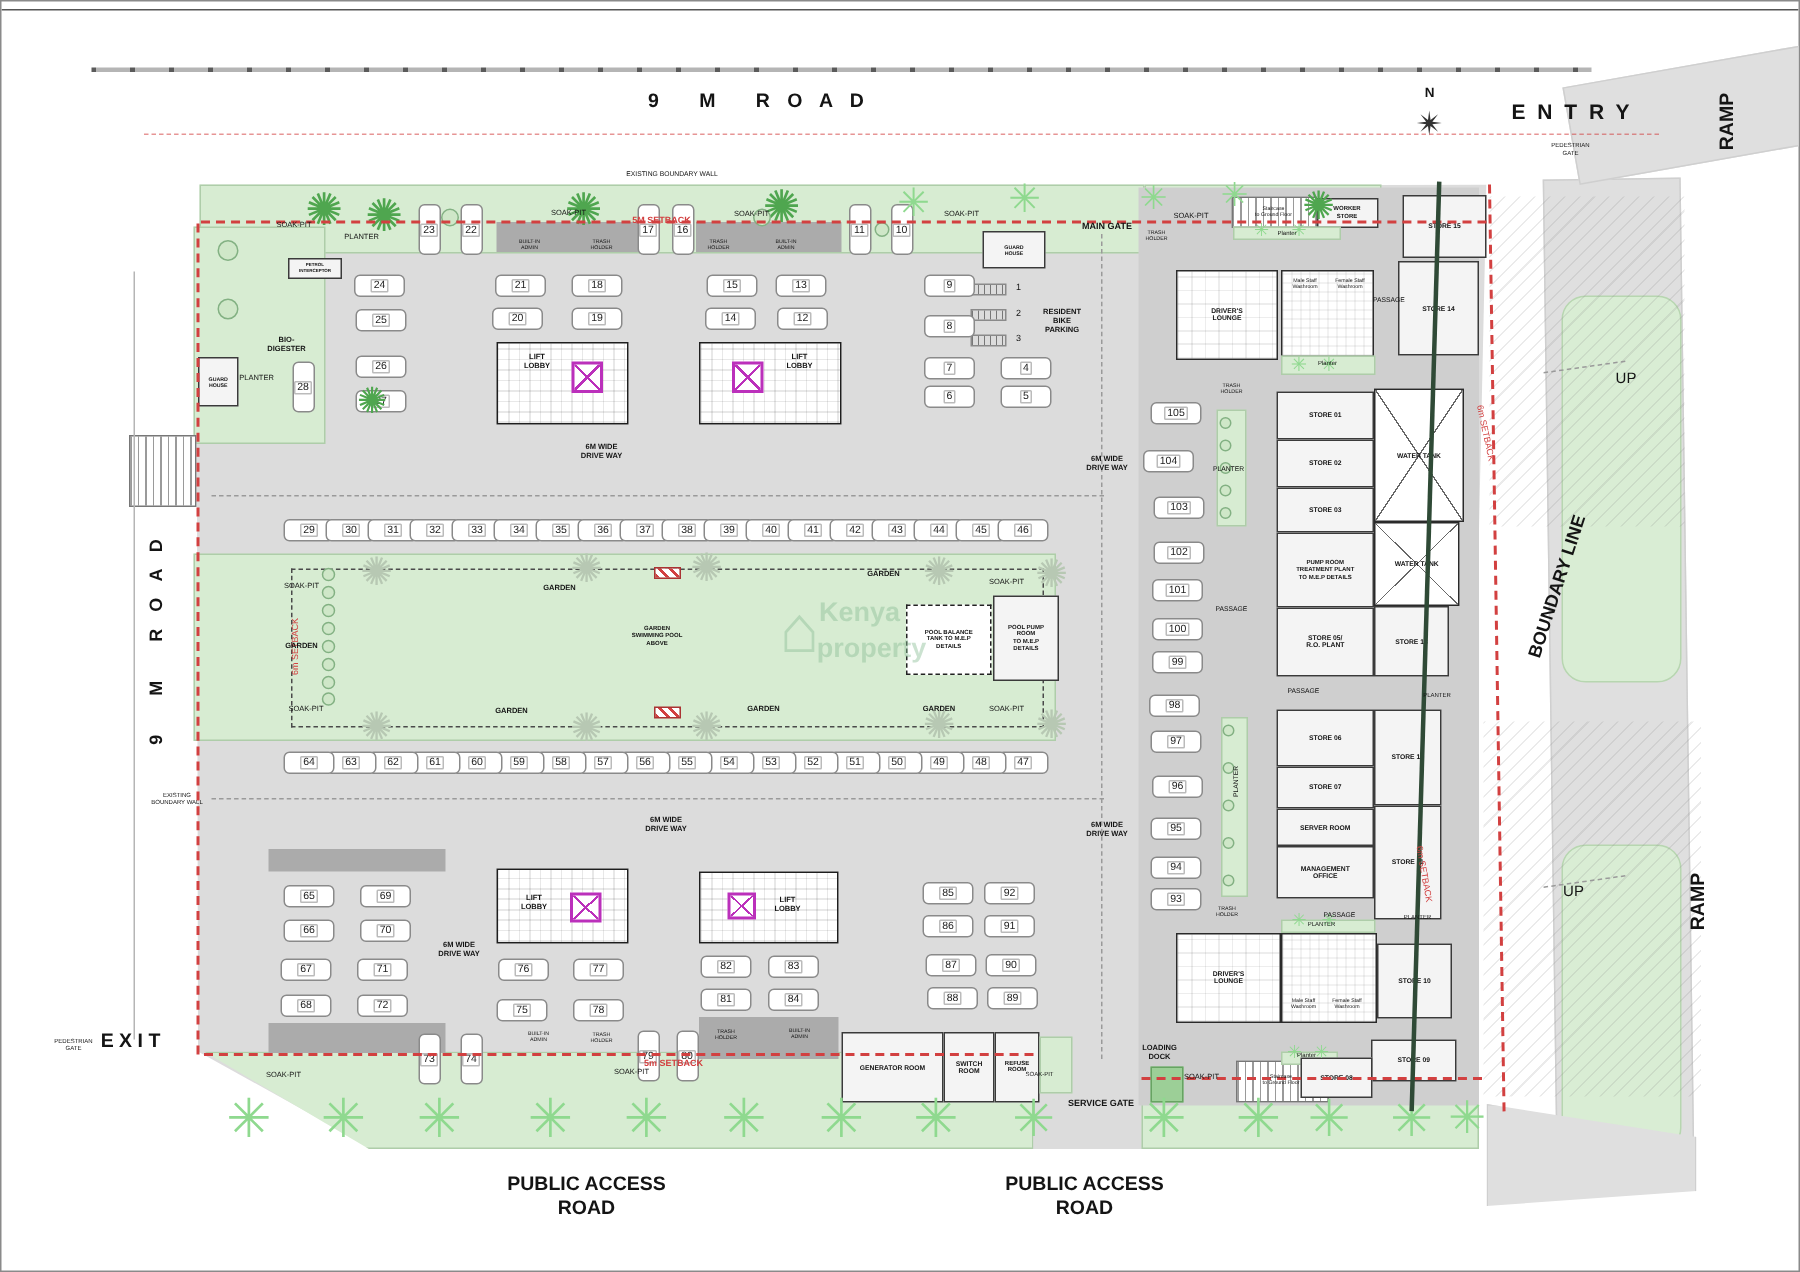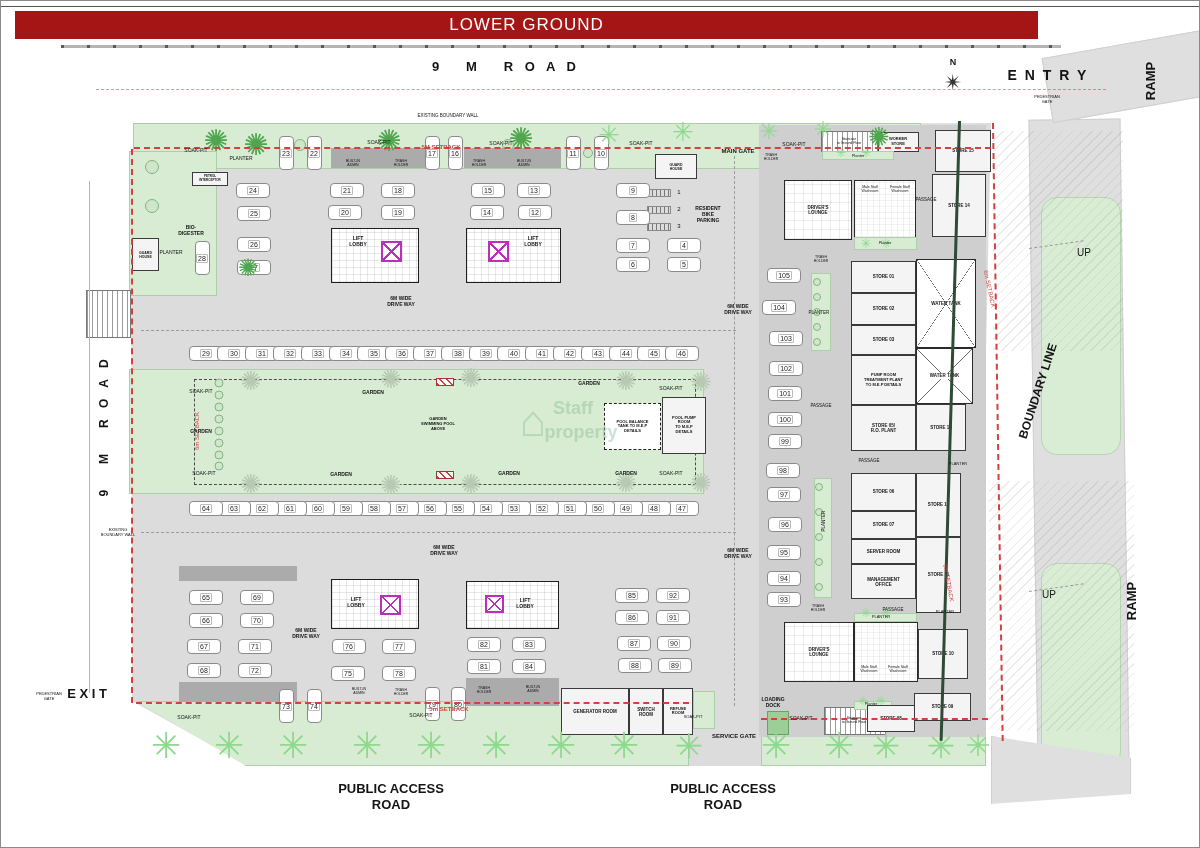--- a/index.html
+++ b/index.html
@@ -55,23 +55,20 @@
   .lane{border-top:1px dashed #9a9a9a}
   .lanev{border-left:1px dashed #9a9a9a}
   .grayv{border-left:1px solid #b5b5b5}
   .wall{height:3px;background:repeating-linear-gradient(90deg,#5a5a5a 0 3px,#b5b5b5 3px 26px)}
 </style>
 </head>
 <body>
 
 <div id="fp">
   <div class="topline"></div>
-  <div class="titlebar">
-    <span>LOWER GROUND</span>
-  </div>
 <div class="z plate" style="left: 0px; top: 0px; width: 1200px; height: 848px; clip-path: polygon(130px 150px, 165px 126px, 990px 122px, 976px 765px, 248px 765px, 131px 700px);"></div>
     <div class="z green" style="left: 132px; top: 122px; width: 630px; height: 46px;"></div>
     <div class="z green" style="left: 762px; top: 122px; width: 158px; height: 17px;"></div>
     <div class="z green" style="left: 128px; top: 150px; width: 88px; height: 145px;"></div>
     <div class="z green" style="left: 128px; top: 368px; width: 575px; height: 125px;"></div>
     <div class="z gardendash" style="left: 193px; top: 378px; width: 502px; height: 106px;"></div>
     <div class="z green" style="left: 135px; top: 700px; width: 553px; height: 65px; clip-path: polygon(0px 0px, 553px 0px, 553px 65px, 110px 65px);"></div>
     <div class="z green" style="left: 760px; top: 717px; width: 225px; height: 48px;"></div>
     <div class="z roadgray" style="left: 1032px; top: 118px; width: 92px; height: 652px; transform: rotate(-0.8deg);"></div>
     <div class="z greenround" style="left: 1040px; top: 196px; width: 80px; height: 258px;"></div>
@@ -695,15 +692,15 @@
 Washroom</div>
     <div class="lbl" style="left: 899px; top: 188px; font-size: 3.5px; transform: translate(-50%, -50%);">Female Staff
 Washroom</div>
     <div class="lbl" style="left: 868px; top: 668px; font-size: 3.5px; transform: translate(-50%, -50%);">Male Staff
 Washroom</div>
     <div class="lbl" style="left: 897px; top: 668px; font-size: 3.5px; transform: translate(-50%, -50%);">Female Staff
 Washroom</div>
     <div class="lbl" style="left: 897px; top: 141px; font-size: 4px; font-weight: bold; transform: translate(-50%, -50%);">WORKER
 STORE</div>
     <div class="lbl" style="left: 532px; top: 420px; font-size: 44px; color: rgba(140, 190, 150, 0.45); transform: translate(-50%, -50%);">⌂</div>
-    <div class="lbl" style="left: 572px; top: 408px; font-size: 18px; font-weight: bold; color: rgba(140, 190, 150, 0.45); transform: translate(-50%, -50%);">Staff</div>
+    <div class="lbl" style="left: 572px; top: 408px; font-size: 18px; font-weight: bold; color: rgba(140, 190, 150, 0.45); transform: translate(-50%, -50%);">Kenya</div>
     <div class="lbl" style="left: 580px; top: 432px; font-size: 18px; font-weight: bold; color: rgba(140, 190, 150, 0.45); transform: translate(-50%, -50%);">property</div>
   </div>
 
 </body></html>

